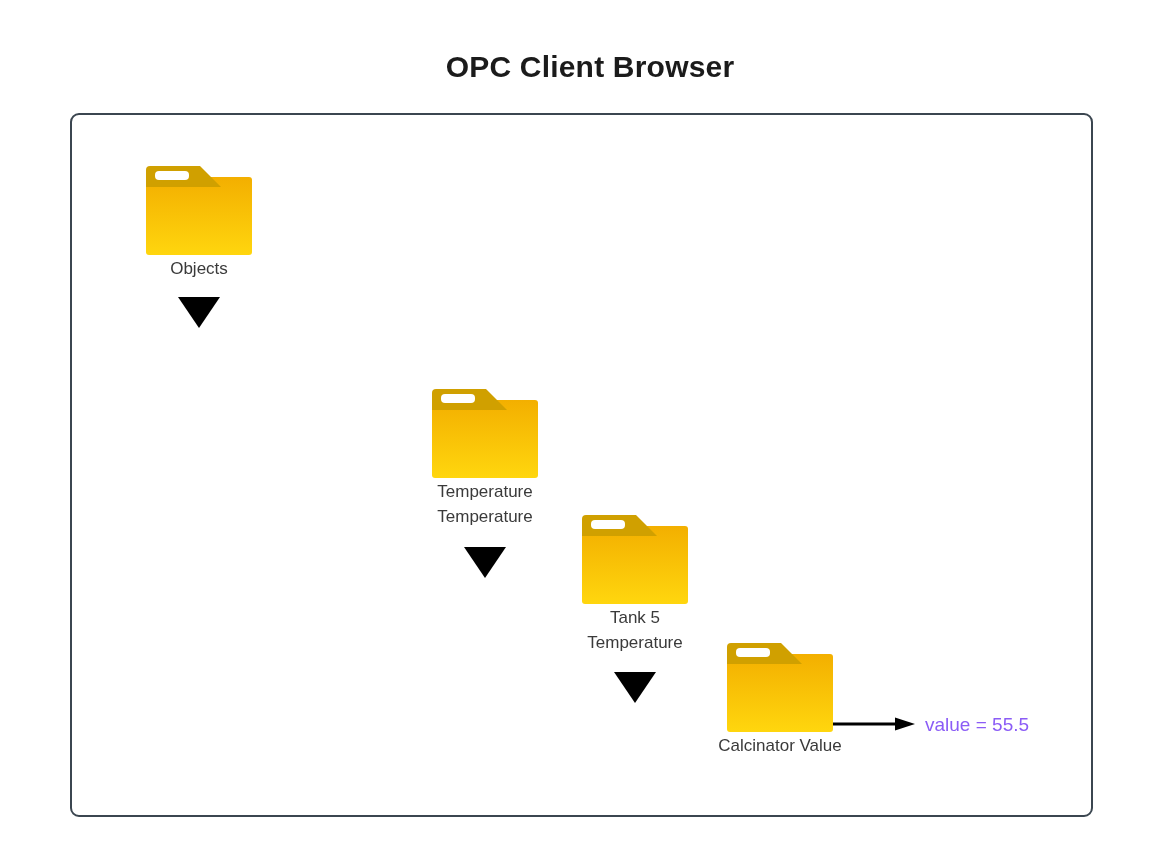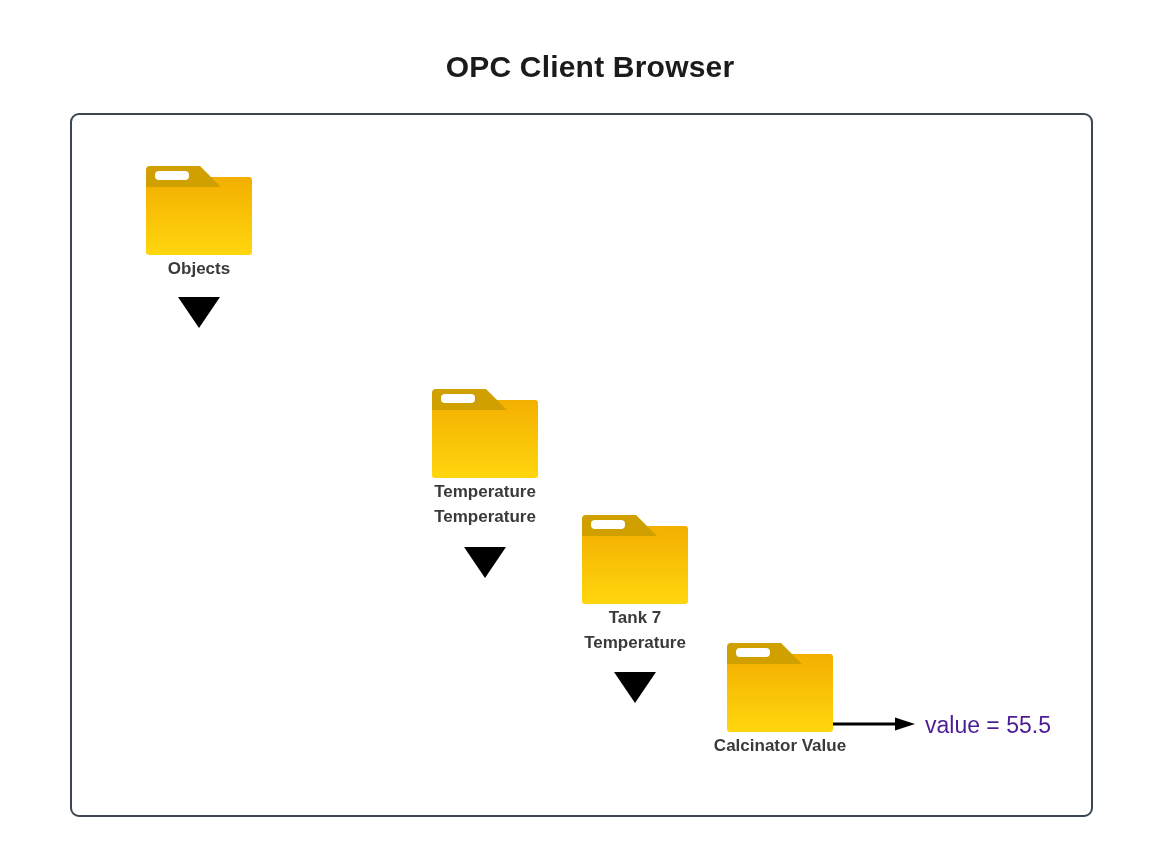--- a/index.html
+++ b/index.html
@@ -61,21 +61,20 @@
     position: absolute;
     top: 90px;
     left: 50%;
     transform: translateX(-50%);
     width: max-content;
     text-align: center;
     font-size: 17px;
     line-height: 25px;
     color: #3a3a3a;
     white-space: nowrap;
-    font-weight: bold;
   }
   .label .line { display: block; }
 
   .expand {
     position: absolute;
     left: 50%;
     margin-left: -21px;
     width: 0;
     height: 0;
     border-left: 21px solid transparent;
@@ -92,23 +91,23 @@
     position: absolute;
     left: 761px;
     top: 601px;
     width: 82px;
     height: 16px;
   }
   .value-text {
     position: absolute;
     left: 853px;
     top: 597px;
-    font-size: 23px;
+    font-size: 19px;
     line-height: 26px;
-    color: #4c1d95;
+    color: #8b5cf6;
     white-space: nowrap;
   }
   .defs-holder {
     position: absolute;
     width: 0;
     height: 0;
     overflow: hidden;
   }
 </style>
 </head>
@@ -161,21 +160,21 @@
 
     <div class="node n4">
       <div class="folder">
         <svg viewBox="0 0 106 89" width="106" height="89" aria-hidden="true">
           <rect x="0" y="11" width="106" height="78" rx="3" fill="url(#foldg)"></rect>
           <path d="M0 21 V4 Q0 0 4 0 H54 L75 21 Z" fill="#d0a000"></path>
           <rect x="9" y="5" width="34" height="9" rx="4" fill="#ffffff"></rect>
         </svg>
       </div>
       <div class="label">
-        <span class="line">Tank 7</span>
+        <span class="line">Tank 5</span>
         <span class="line">Temperature</span>
       </div>
       <div class="expand"></div>
     </div>
 
     <div class="node n5">
       <div class="folder">
         <svg viewBox="0 0 106 89" width="106" height="89" aria-hidden="true">
           <rect x="0" y="11" width="106" height="78" rx="3" fill="url(#foldg)"></rect>
           <path d="M0 21 V4 Q0 0 4 0 H54 L75 21 Z" fill="#d0a000"></path>

